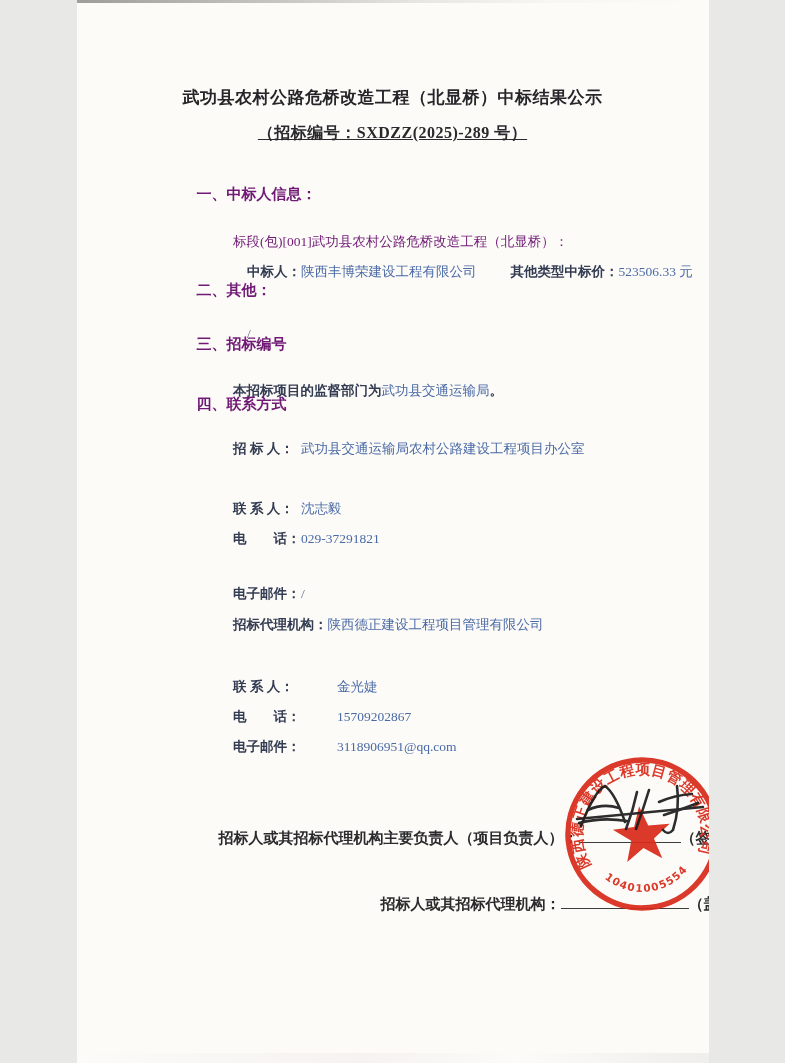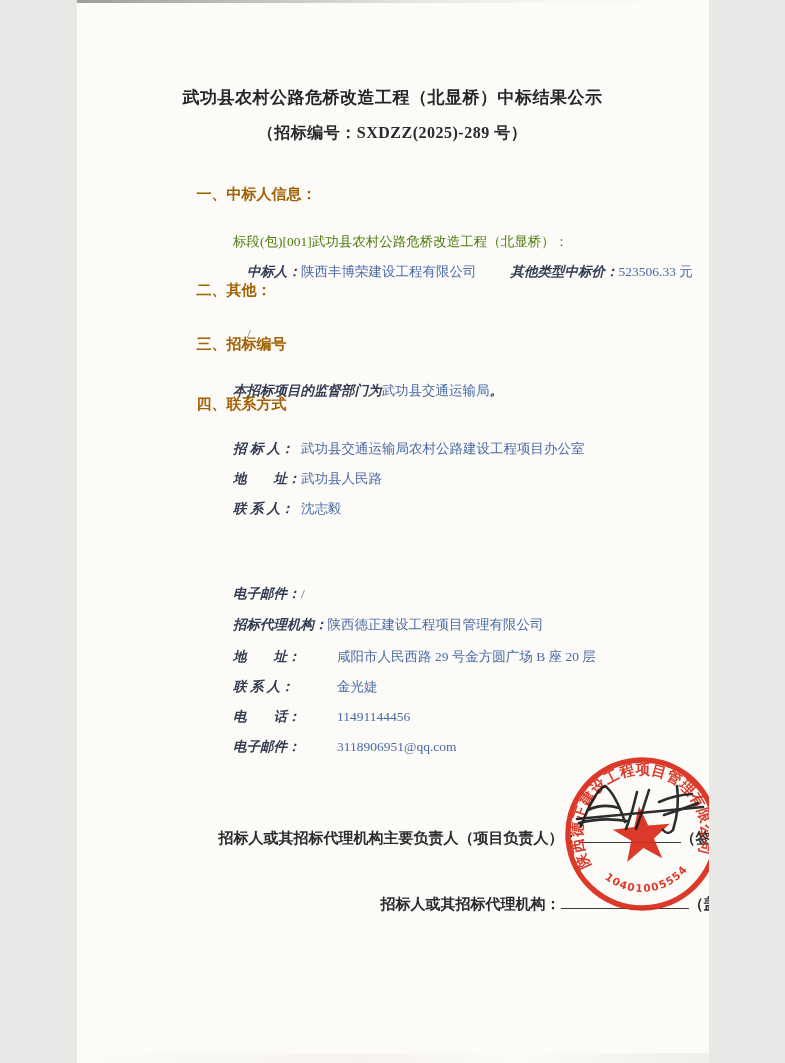--- a/index.html
+++ b/index.html
@@ -17,32 +17,32 @@
     position:absolute; bottom:0; left:0; width:100%; height:10px;
     background:linear-gradient(90deg, transparent 0%, rgba(190,170,170,.10) 45%, transparent 70%, rgba(150,150,145,.12) 98%);
   }
   .doc-title {
     position:absolute; top:86px; left:0; width:100%; text-align:center;
     font-family:"DejaVu Sans","Liberation Sans",sans-serif;
     font-size:17px; font-weight:700; color:#26262a; letter-spacing:.5px; margin:0;
   }
   .doc-subtitle {
     position:absolute; top:123px; left:0; width:100%; text-align:center;
-    font-size:16px; font-weight:700; color:#2a2a2e; letter-spacing:.5px;
+    font-size:16px; font-weight:700; color:#2a2a2e; letter-spacing:.5px;text-decoration:underline;
   }
   .sec-heading {
     position:absolute; left:120px;
     font-family:"DejaVu Sans","Liberation Sans",sans-serif;
-    font-size:15px; font-weight:700; color:#a16207;
+    font-size:15px; font-weight:700; color:#701a75;
   }
   .row { position:absolute; left:143px; font-size:13.5px; white-space:pre; }
   .indent { left:157px; }
-  .lbl { color:#333c52; font-weight:600;font-style:italic; }
+  .lbl { color:#333c52; font-weight:600; }
   .val { color:#4a6aa5;text-align:right; }
-  .val-dark { color:#4d7c0f; }
+  .val-dark { color:#701a75; }
   .slash { color:#5a6b8c; }
   .lbl-t { display:inline-block; min-width:68px; }
   .lbl-a { display:inline-block; min-width:104px; }
   .gap { margin-left:34px; }
   .sig-row { position:absolute; font-size:15px; font-weight:600; color:#2b2b2e; white-space:pre; z-index:2; }
   .sigline { display:inline-block; border-bottom:1.5px solid #3c3c3c; height:14px; vertical-align:baseline; }
   .sigline-1 { width:102px; }
   .sigline-2 { width:128px; }
   .seal { position:absolute; left:485px; top:750px; width:160px; height:168px; z-index:5; transform:rotate(-6deg); opacity:.93; }
   .seal svg { width:100%; height:100%; }
@@ -76,41 +76,38 @@
   <div class="sec-heading" style="top:335px">三、招标编号</div>
   <div class="row" style="top:366px">
     <span class="lbl">本招标项目的监督部门为</span><span class="val">武功县交通运输局</span><span class="lbl">。</span>
   </div>
 
   <div class="sec-heading" style="top:395px">四、联系方式</div>
 
   <div class="row" style="top:424px">
     <span class="lbl lbl-t">招 标 人：</span><span class="val">武功县交通运输局农村公路建设工程项目办公室</span>
   </div>
-  <div class="row" style="top:454px">
-    <span class="lbl lbl-t">地　　址：</span><span class="val">武功县人民路</span>
-  </div>
   <div class="row" style="top:484px">
     <span class="lbl lbl-t">联 系 人：</span><span class="val">沈志毅</span>
+  </div>
+  <div class="row" style="top:514px">
+    <span class="lbl lbl-t">电　　话：</span><span class="val">029-37291821</span>
   </div>
   <div class="row" style="top:569px">
     <span class="lbl lbl-t">电子邮件：</span><span class="slash">/</span>
   </div>
 
   <div class="row" style="top:600px">
     <span class="lbl">招标代理机构：</span><span class="val">陕西德正建设工程项目管理有限公司</span>
   </div>
-  <div class="row" style="top:632px">
-    <span class="lbl lbl-a">地　　址：</span><span class="val">咸阳市人民西路 29 号金方圆广场 B 座 20 层</span>
-  </div>
   <div class="row" style="top:662px">
     <span class="lbl lbl-a">联 系 人：</span><span class="val">金光婕</span>
   </div>
   <div class="row" style="top:692px">
-    <span class="lbl lbl-a">电　　话：</span><span class="val">11491144456</span>
+    <span class="lbl lbl-a">电　　话：</span><span class="val">15709202867</span>
   </div>
   <div class="row" style="top:722px">
     <span class="lbl lbl-a">电子邮件：</span><span class="val">3118906951@qq.com</span>
   </div>
 
   <div class="sig-row" style="left:127px; top:811px">
     <span>招标人或其招标代理机构主要负责人（项目负责人）：</span><span class="sigline sigline-1"></span><span>（签字）</span>
   </div>
   <div class="sig-row" style="left:289px; top:877px">
     <span>招标人或其招标代理机构：</span><span class="sigline sigline-2"></span><span>（盖章）</span>

